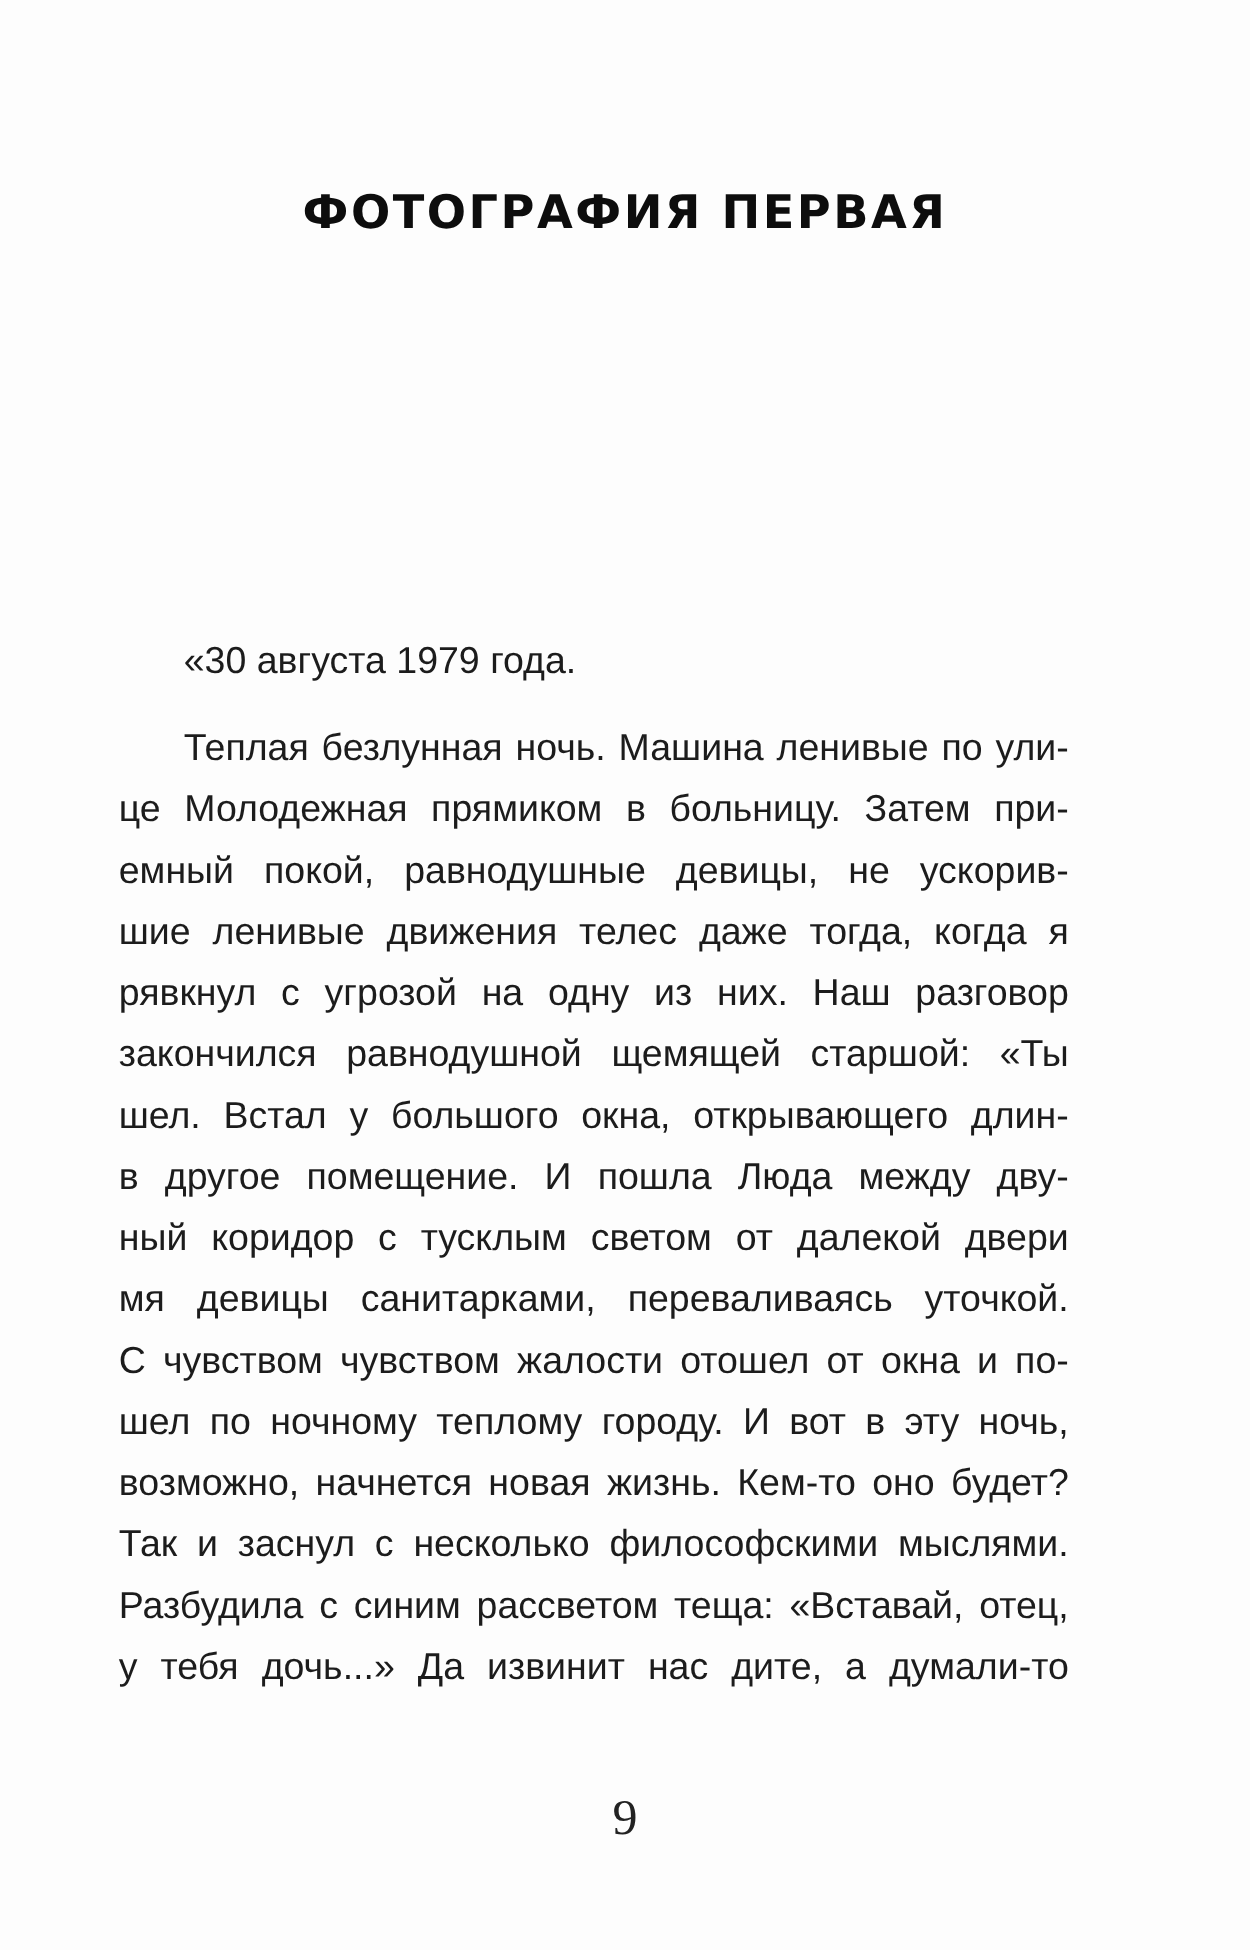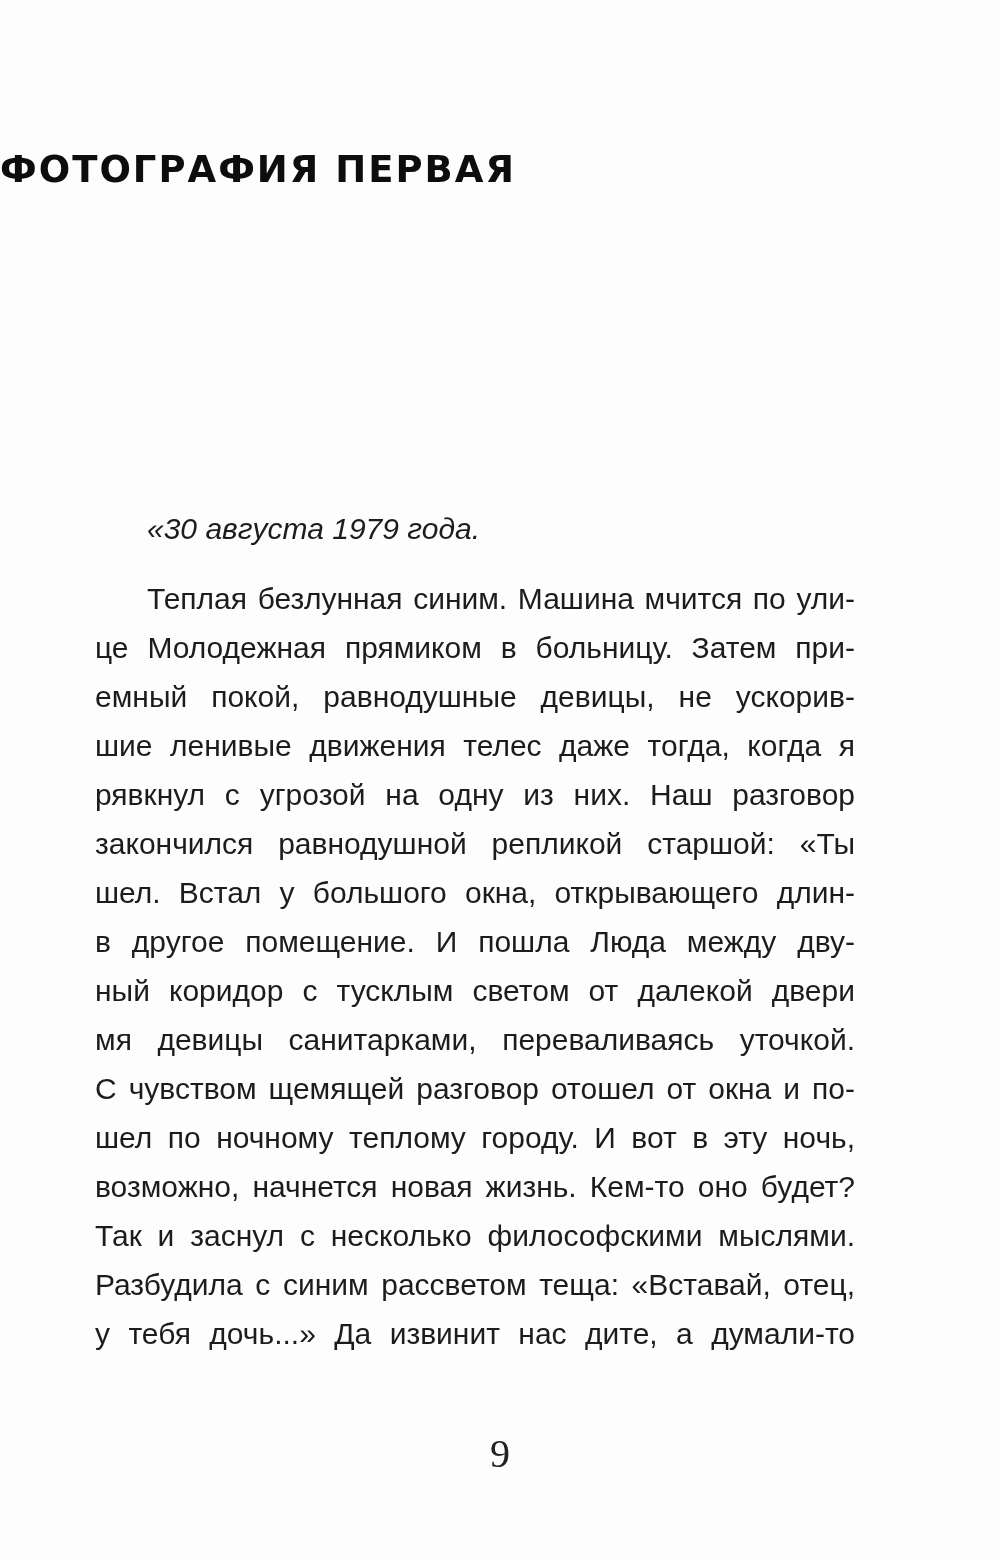--- a/index.html
+++ b/index.html
@@ -18,40 +18,39 @@
     .page {
       position: absolute;
       left: 0; top: 0;
       width: 1000px; height: 1560px;
     }
     .chapter-title {
       position: absolute;
       left: 0;
       width: 1000px;
       top: 148px;
-      text-align: left;
+      text-align: center;
       font-family: "DejaVu Sans", sans-serif;
       font-weight: bold;
       font-size: 37px;
       letter-spacing: 2px;
       color: #0d0d0d;
       margin: 0;
     }
     .text-block {
       position: absolute;
       left: 95px;
       width: 760px;
       top: 504px;
       font-family: "Liberation Sans", sans-serif;
       font-size: 30px;
       line-height: 49px;
       color: #1c1c1c;
     }
     .dateline {
-      font-style: italic;
       text-indent: 52px;
       margin: 0 0 21px 0;
     }
     .line {
       display: block;
       white-space: nowrap;
       text-align: justify;
       text-align-last: justify;
       height: 49px;
     }
@@ -70,31 +69,31 @@
     }
   </style>
 </head>
 <body>
 
 <div class="page">
   <h1 class="chapter-title">ФОТОГРАФИЯ ПЕРВАЯ</h1>
 
   <div class="text-block">
     <p class="dateline">«30 августа 1979 года.</p>
-    <span class="line first">Теплая безлунная синим. Машина мчится по ули-</span>
+    <span class="line first">Теплая безлунная ночь. Машина ленивые по ули-</span>
     <span class="line">це Молодежная прямиком в больницу. Затем при-</span>
     <span class="line">емный покой, равнодушные девицы, не ускорив-</span>
     <span class="line">шие ленивые движения телес даже тогда, когда я</span>
     <span class="line">рявкнул с угрозой на одну из них. Наш разговор</span>
-    <span class="line">закончился равнодушной репликой старшой: «Ты</span>
+    <span class="line">закончился равнодушной щемящей старшой: «Ты</span>
     <span class="line">шел. Встал у большого окна, открывающего длин-</span>
     <span class="line">в другое помещение. И пошла Люда между дву-</span>
     <span class="line">ный коридор с тусклым светом от далекой двери</span>
     <span class="line">мя девицы санитарками, переваливаясь уточкой.</span>
-    <span class="line">С чувством щемящей разговор отошел от окна и по-</span>
+    <span class="line">С чувством чувством жалости отошел от окна и по-</span>
     <span class="line">шел по ночному теплому городу. И вот в эту ночь,</span>
     <span class="line">возможно, начнется новая жизнь. Кем-то оно будет?</span>
     <span class="line">Так и заснул с несколько философскими мыслями.</span>
     <span class="line">Разбудила с синим рассветом теща: «Вставай, отец,</span>
     <span class="line">у тебя дочь...» Да извинит нас дите, а думали-то</span>
   </div>
 
   <div class="page-number">9</div>
 </div>
 

